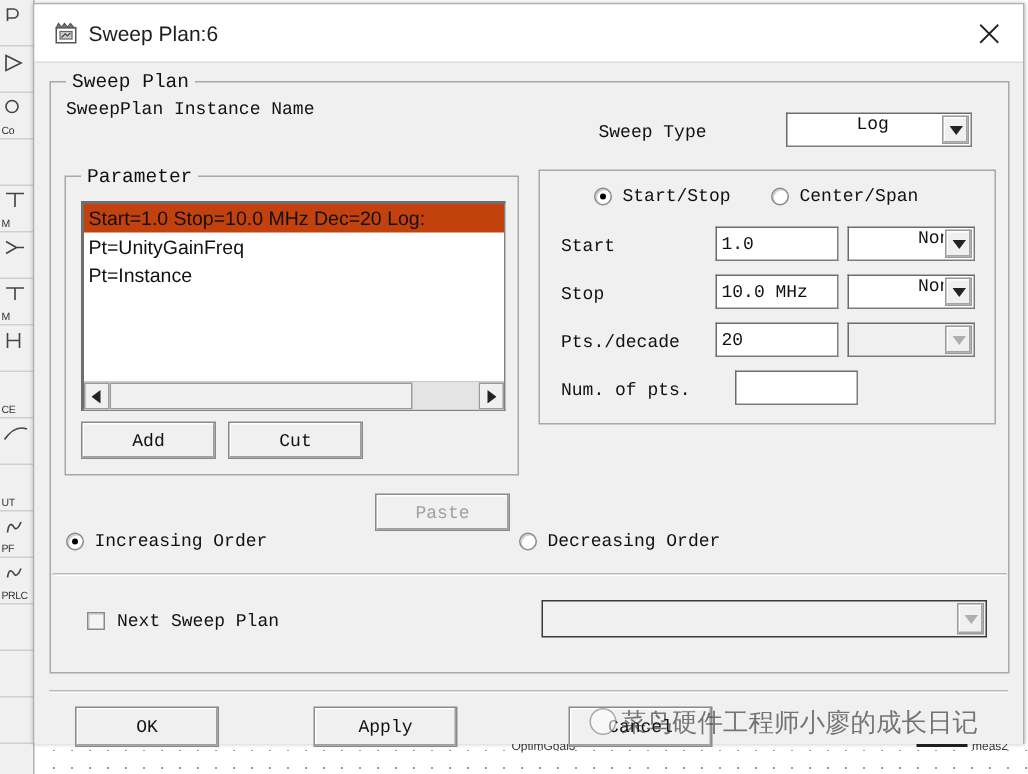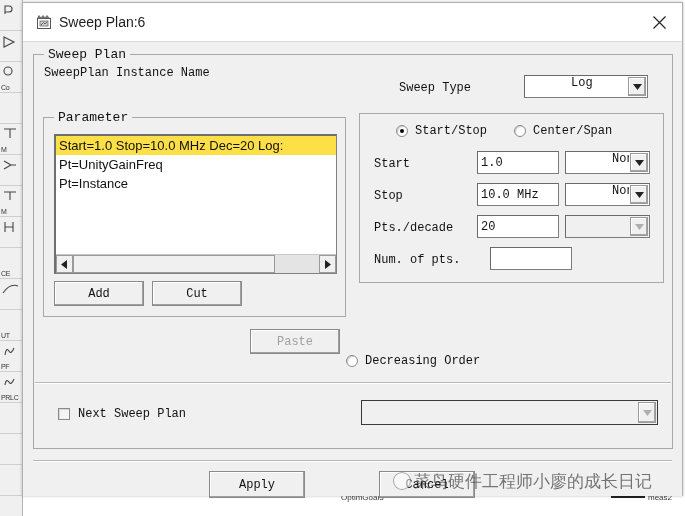--- a/index.html
+++ b/index.html
@@ -200,21 +200,21 @@
     overflow: hidden;
   }
   .lb-item {
     font-family: "Liberation Sans", sans-serif;
     font-size: 13px;
     color: #111;
     padding: 1px 3px;
     white-space: nowrap;
     line-height: 17px;
   }
-  .lb-item.selected { background: #fde047; }
+  .lb-item.selected { background: #c2410c; }
 
   .hscroll {
     position: absolute;
     left: 0; right: 0; bottom: 0;
     height: 18px;
     background: #ffffff;
     border-top: 1px solid #c8c8c8;
     display: flex;
     align-items: stretch;
   }
@@ -576,20 +576,24 @@
                 </svg>
             </div>
           </div>
 
           <div class="field-label" style="left:14px; top:139px;">Num. of pts.</div>
           <div class="textinput" style="left:130px; top:133px; width:82px; height:23px;">
             <span></span>
           </div>
         </div>
 
+        <div class="radio-row" style="left:10px; top:299px;">
+          <span class="radio on"></span>
+          <span>Increasing Order</span>
+        </div>
         <div class="radio-row" style="left:312px; top:299px;">
           <span class="radio"></span>
           <span>Decreasing Order</span>
         </div>
 
         <div class="divider" style="left:1px; right:1px; top:327px;"></div>
 
         <div class="check-row" style="left:24px; top:352px;">
           <span class="checkbox"></span>
           <span>Next Sweep Plan</span>
@@ -599,20 +603,21 @@
           <div class="arrow">
             <svg width="9" height="6" viewBox="0 0 9 6">
                 <polygon points="0,0 9,0 4.5,6" fill="#aeaeae"></polygon>
               </svg>
           </div>
         </div>
       </div>
 
       <div class="divider" style="left:10px; right:10px; top:418px;"></div>
 
+      <div class="btn" style="left:27px; top:429px; width:96px; height:27px;">OK</div>
       <div class="btn" style="left:186px; top:429px; width:96px; height:27px;">Apply</div>
       <div class="btn" style="left:356px; top:429px; width:96px; height:27px;">Cancel</div>
     </div>
   </div>
 
   <div id="watermark">
     <span class="wm-logo"></span><span>菜鸟硬件工程师小廖的成长日记</span>
   </div>
 
 </div>

